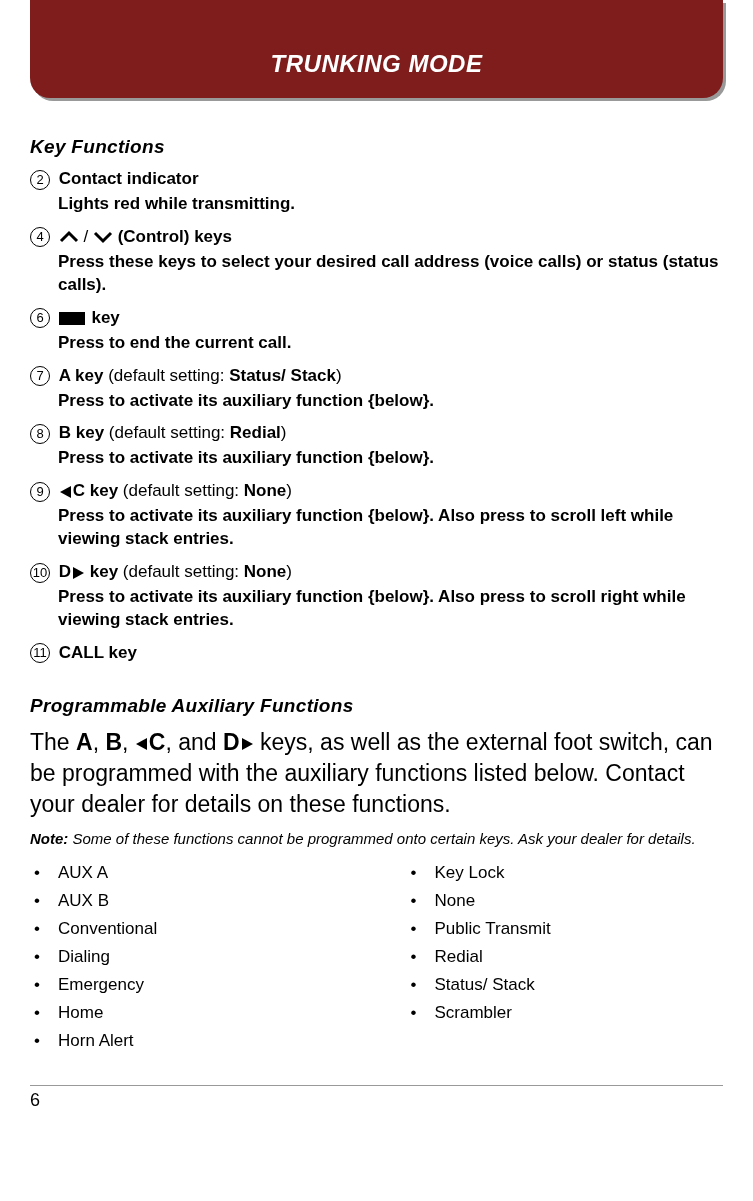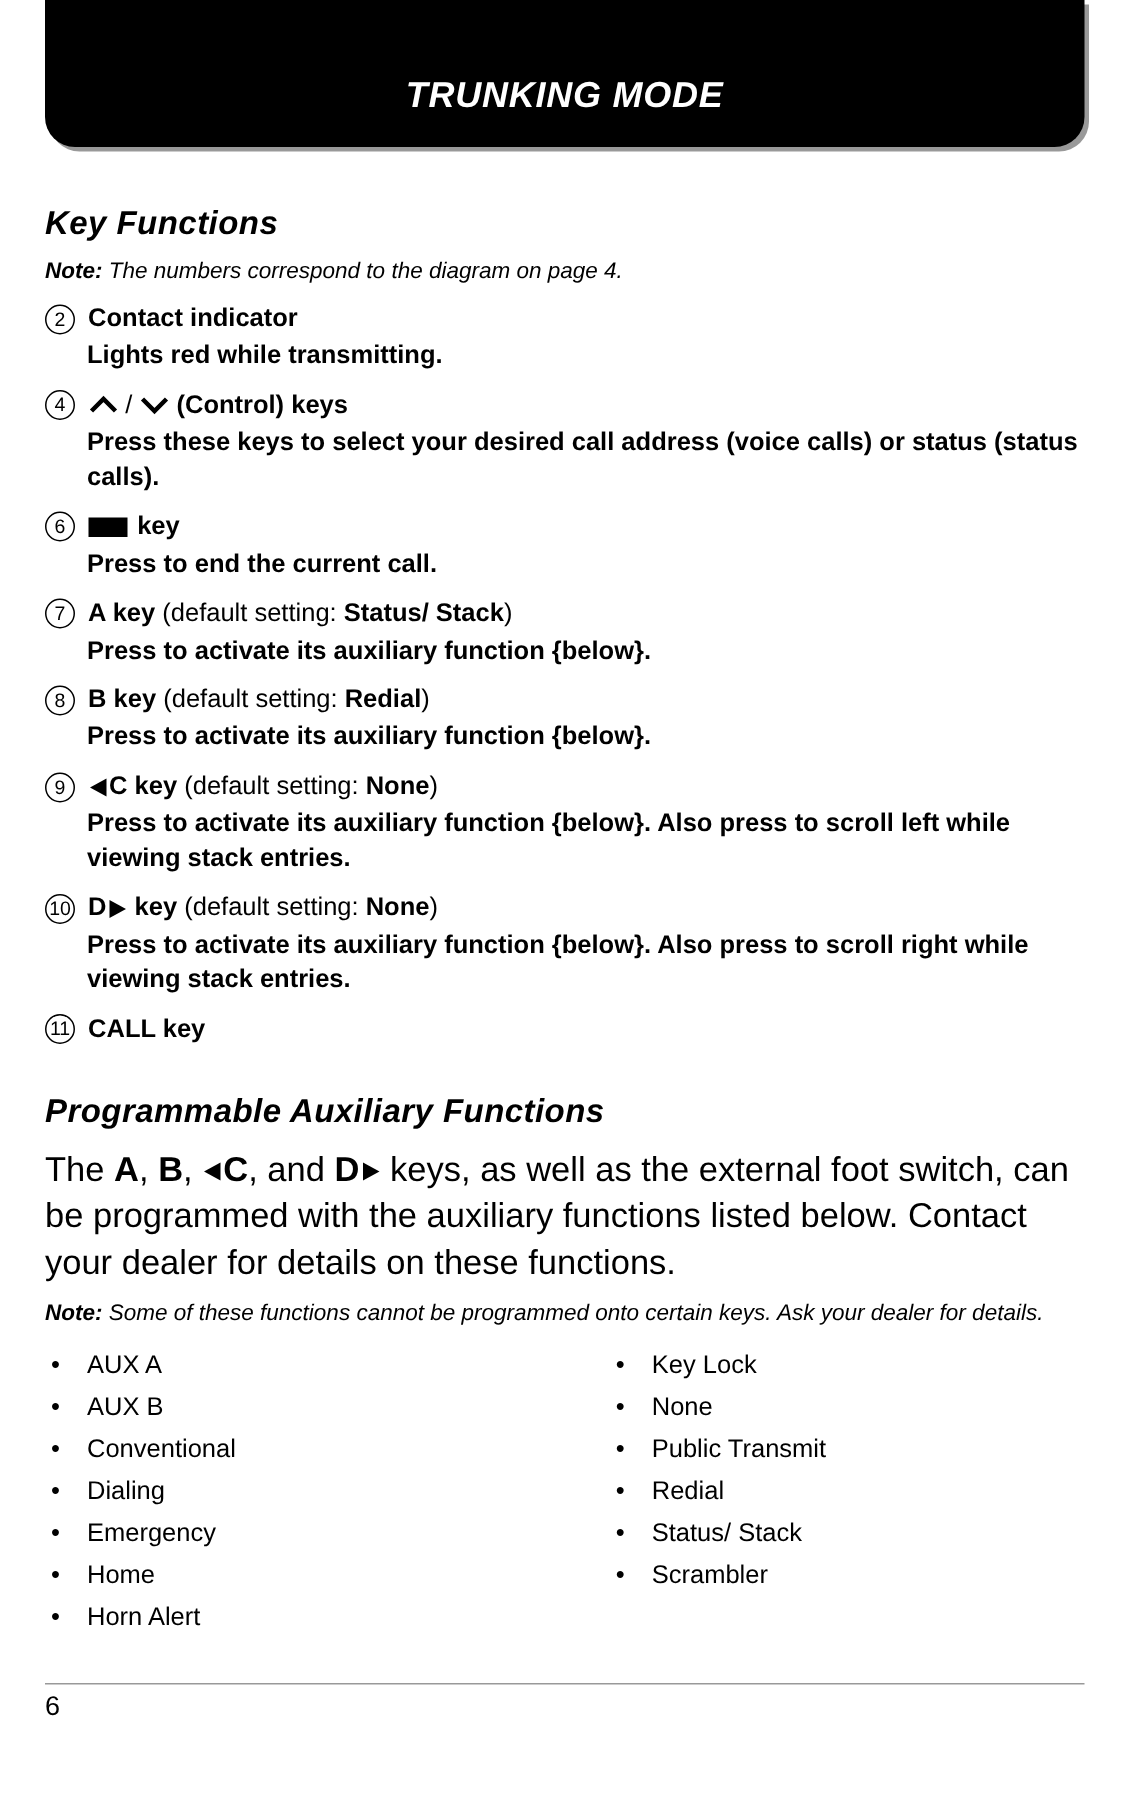--- a/index.html
+++ b/index.html
@@ -4,21 +4,21 @@
 <style>
   body {
     margin: 0;
     padding: 0;
     background: #fff;
     font-family: Arial, Helvetica, sans-serif;
     color: #000;
     width: 753px;
   }
   .header-box {
-    background: #000000;
+    background: #7f1d1d;
     border-radius: 0 0 20px 20px;
     margin: 0 30px 0 30px;
     padding: 50px 0 20px 0;
     text-align: center;
     box-shadow: 3px 3px 0 #999;
   }
   .header-box h1 {
     color: #fff;
     font-weight: bold;
     font-style: italic;
@@ -26,21 +26,21 @@
     margin: 0;
     letter-spacing: 0.5px;
   }
   .content {
     padding: 20px 30px 10px 30px;
   }
   .section-title {
     font-family: Arial, Helvetica, sans-serif;
     font-weight: bold;
     font-style: italic;
-    font-size: 22px;
+    font-size: 19px;
     margin: 18px 0 10px 0;
     letter-spacing: 0.3px;
   }
   .note {
     font-style: italic;
     font-size: 15px;
     margin: 6px 0 12px 0;
   }
   .note b {
     font-style: italic;
@@ -117,23 +117,20 @@
 <body>
 
 <div class="header-box">
   <h1>TRUNKING MODE</h1>
 </div>
 
 <div class="content">
 
   <div class="section-title">Key Functions</div>
 
-  <div class="note">
-    <b>Note:</b><span>  The numbers correspond to the diagram on page 4.</span>
-  </div>
 
   <div class="item">
     <span class="circle">2</span>
     <span class="head"><b>Contact indicator</b></span>
     <span class="indent">Lights red while transmitting.</span>
   </div>
 
   <div class="item">
     <span class="circle">4</span>
     <span class="head">

